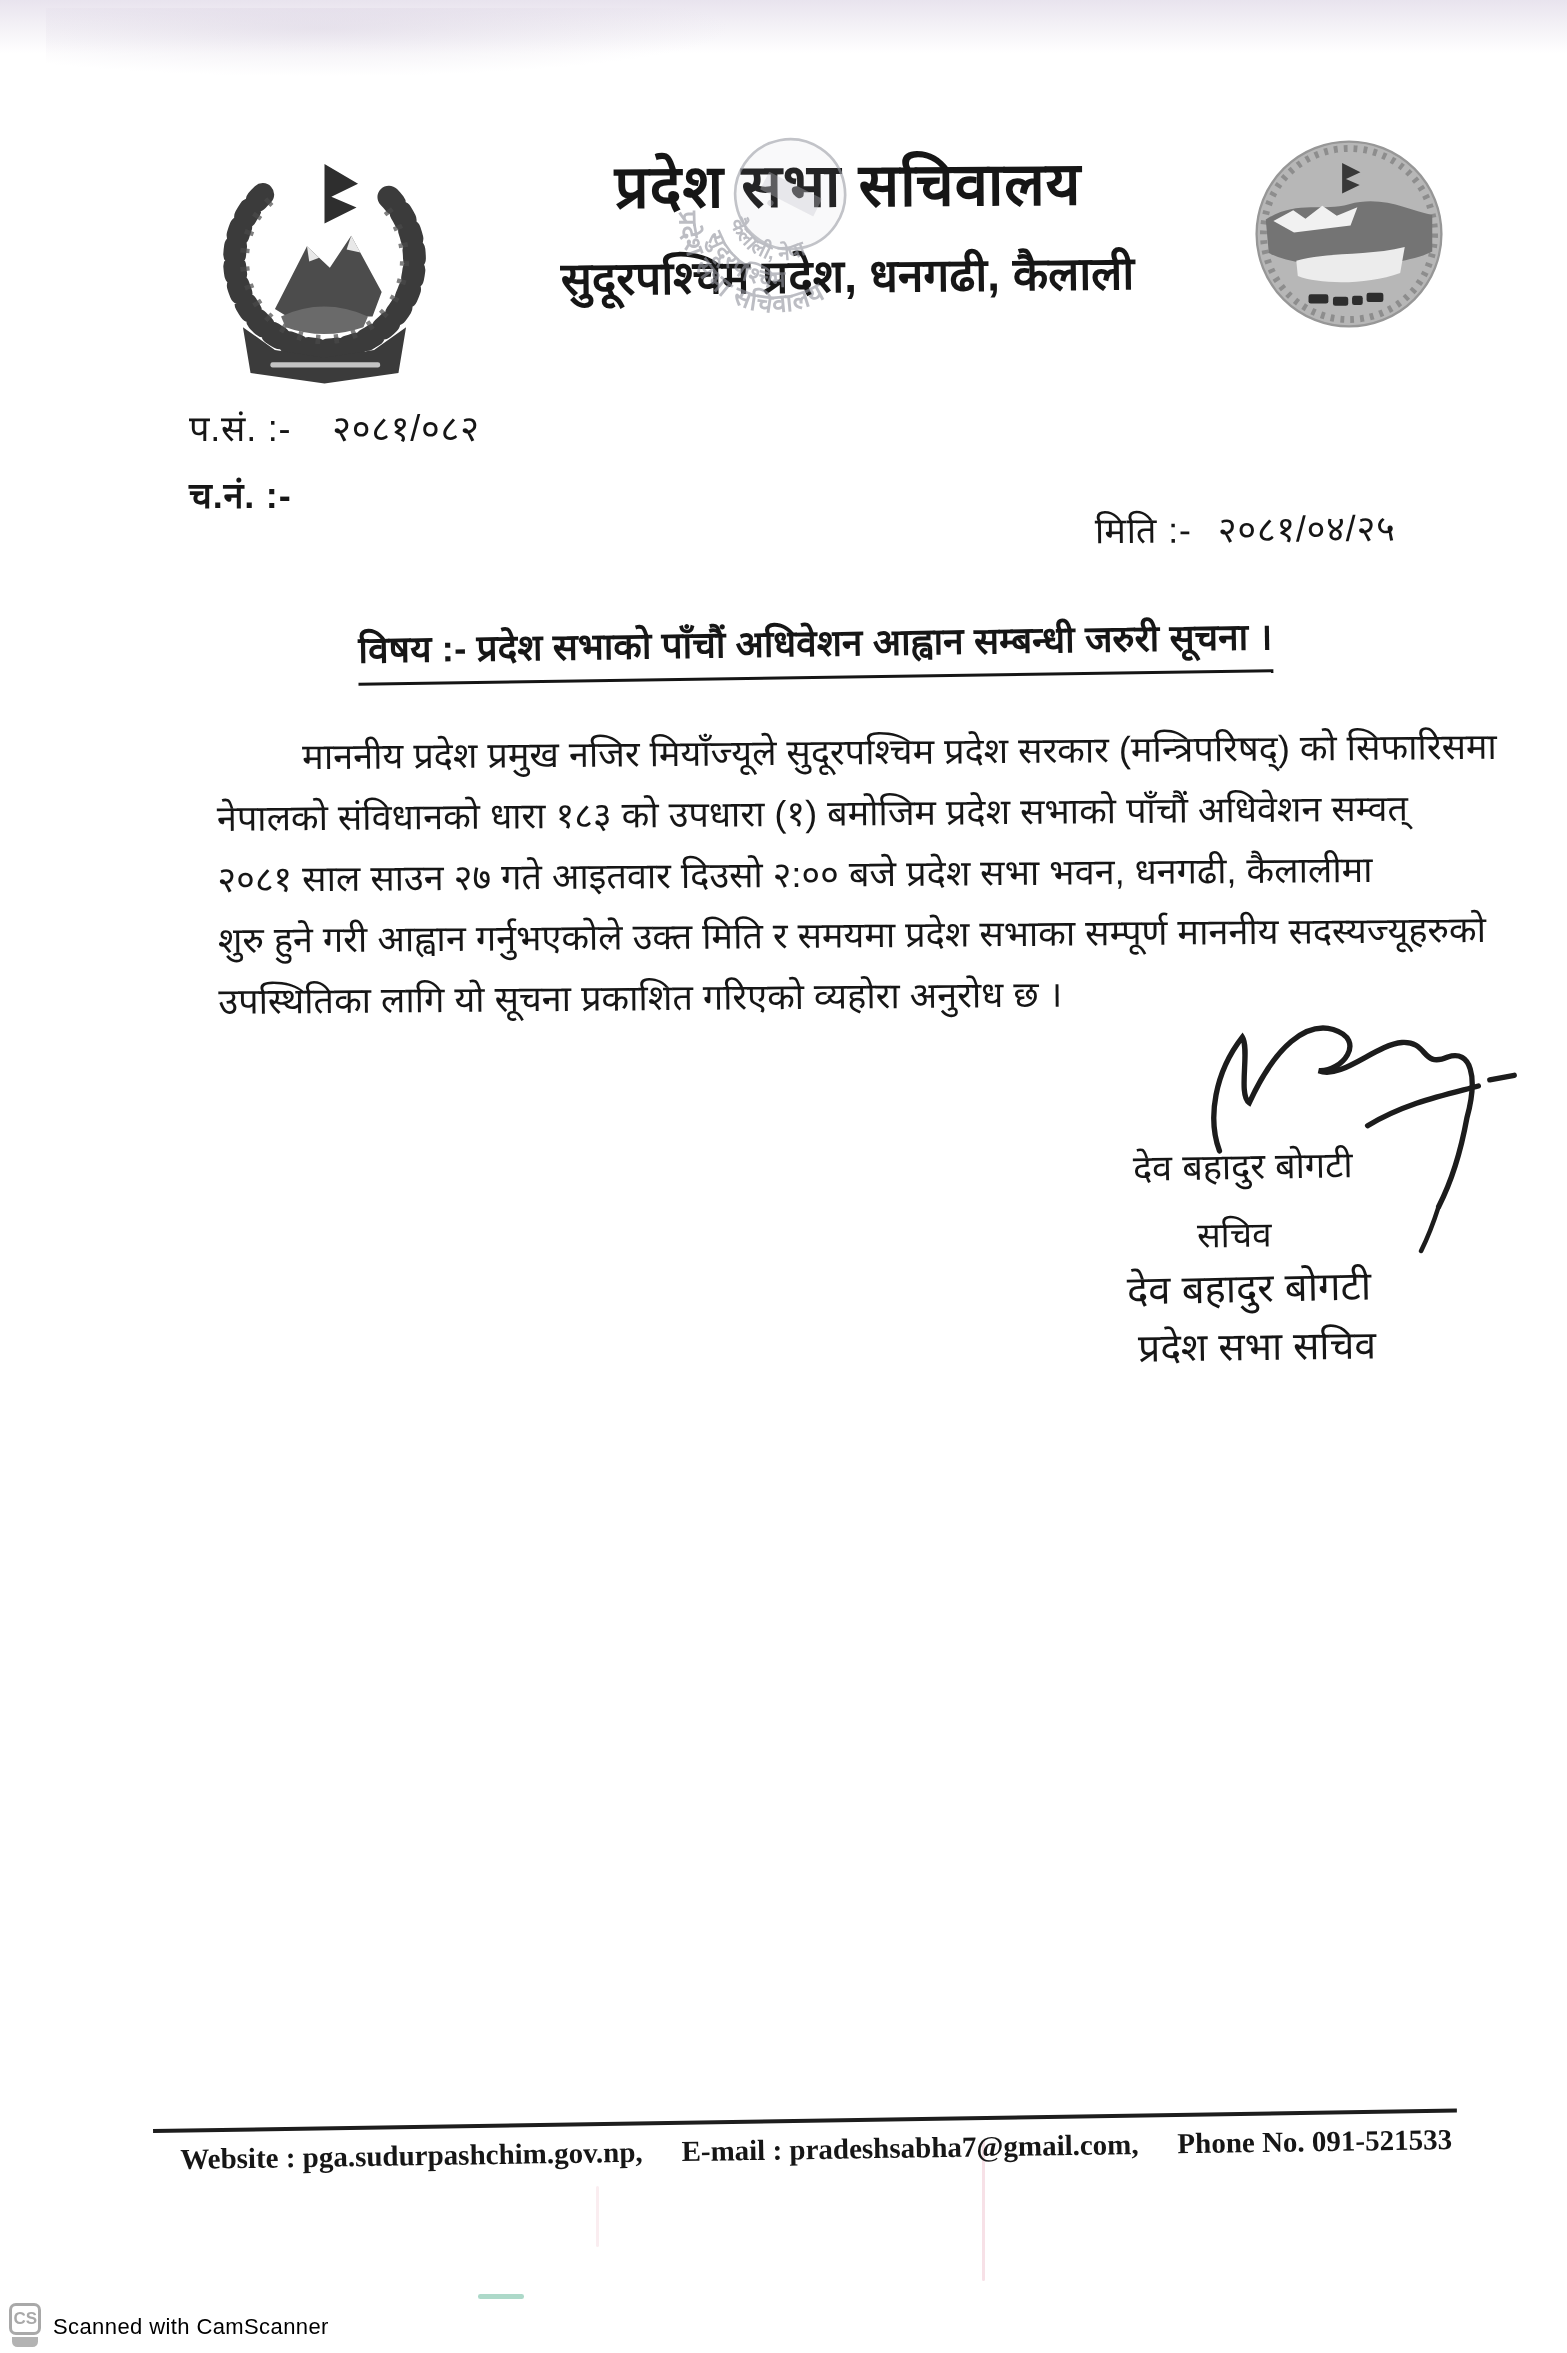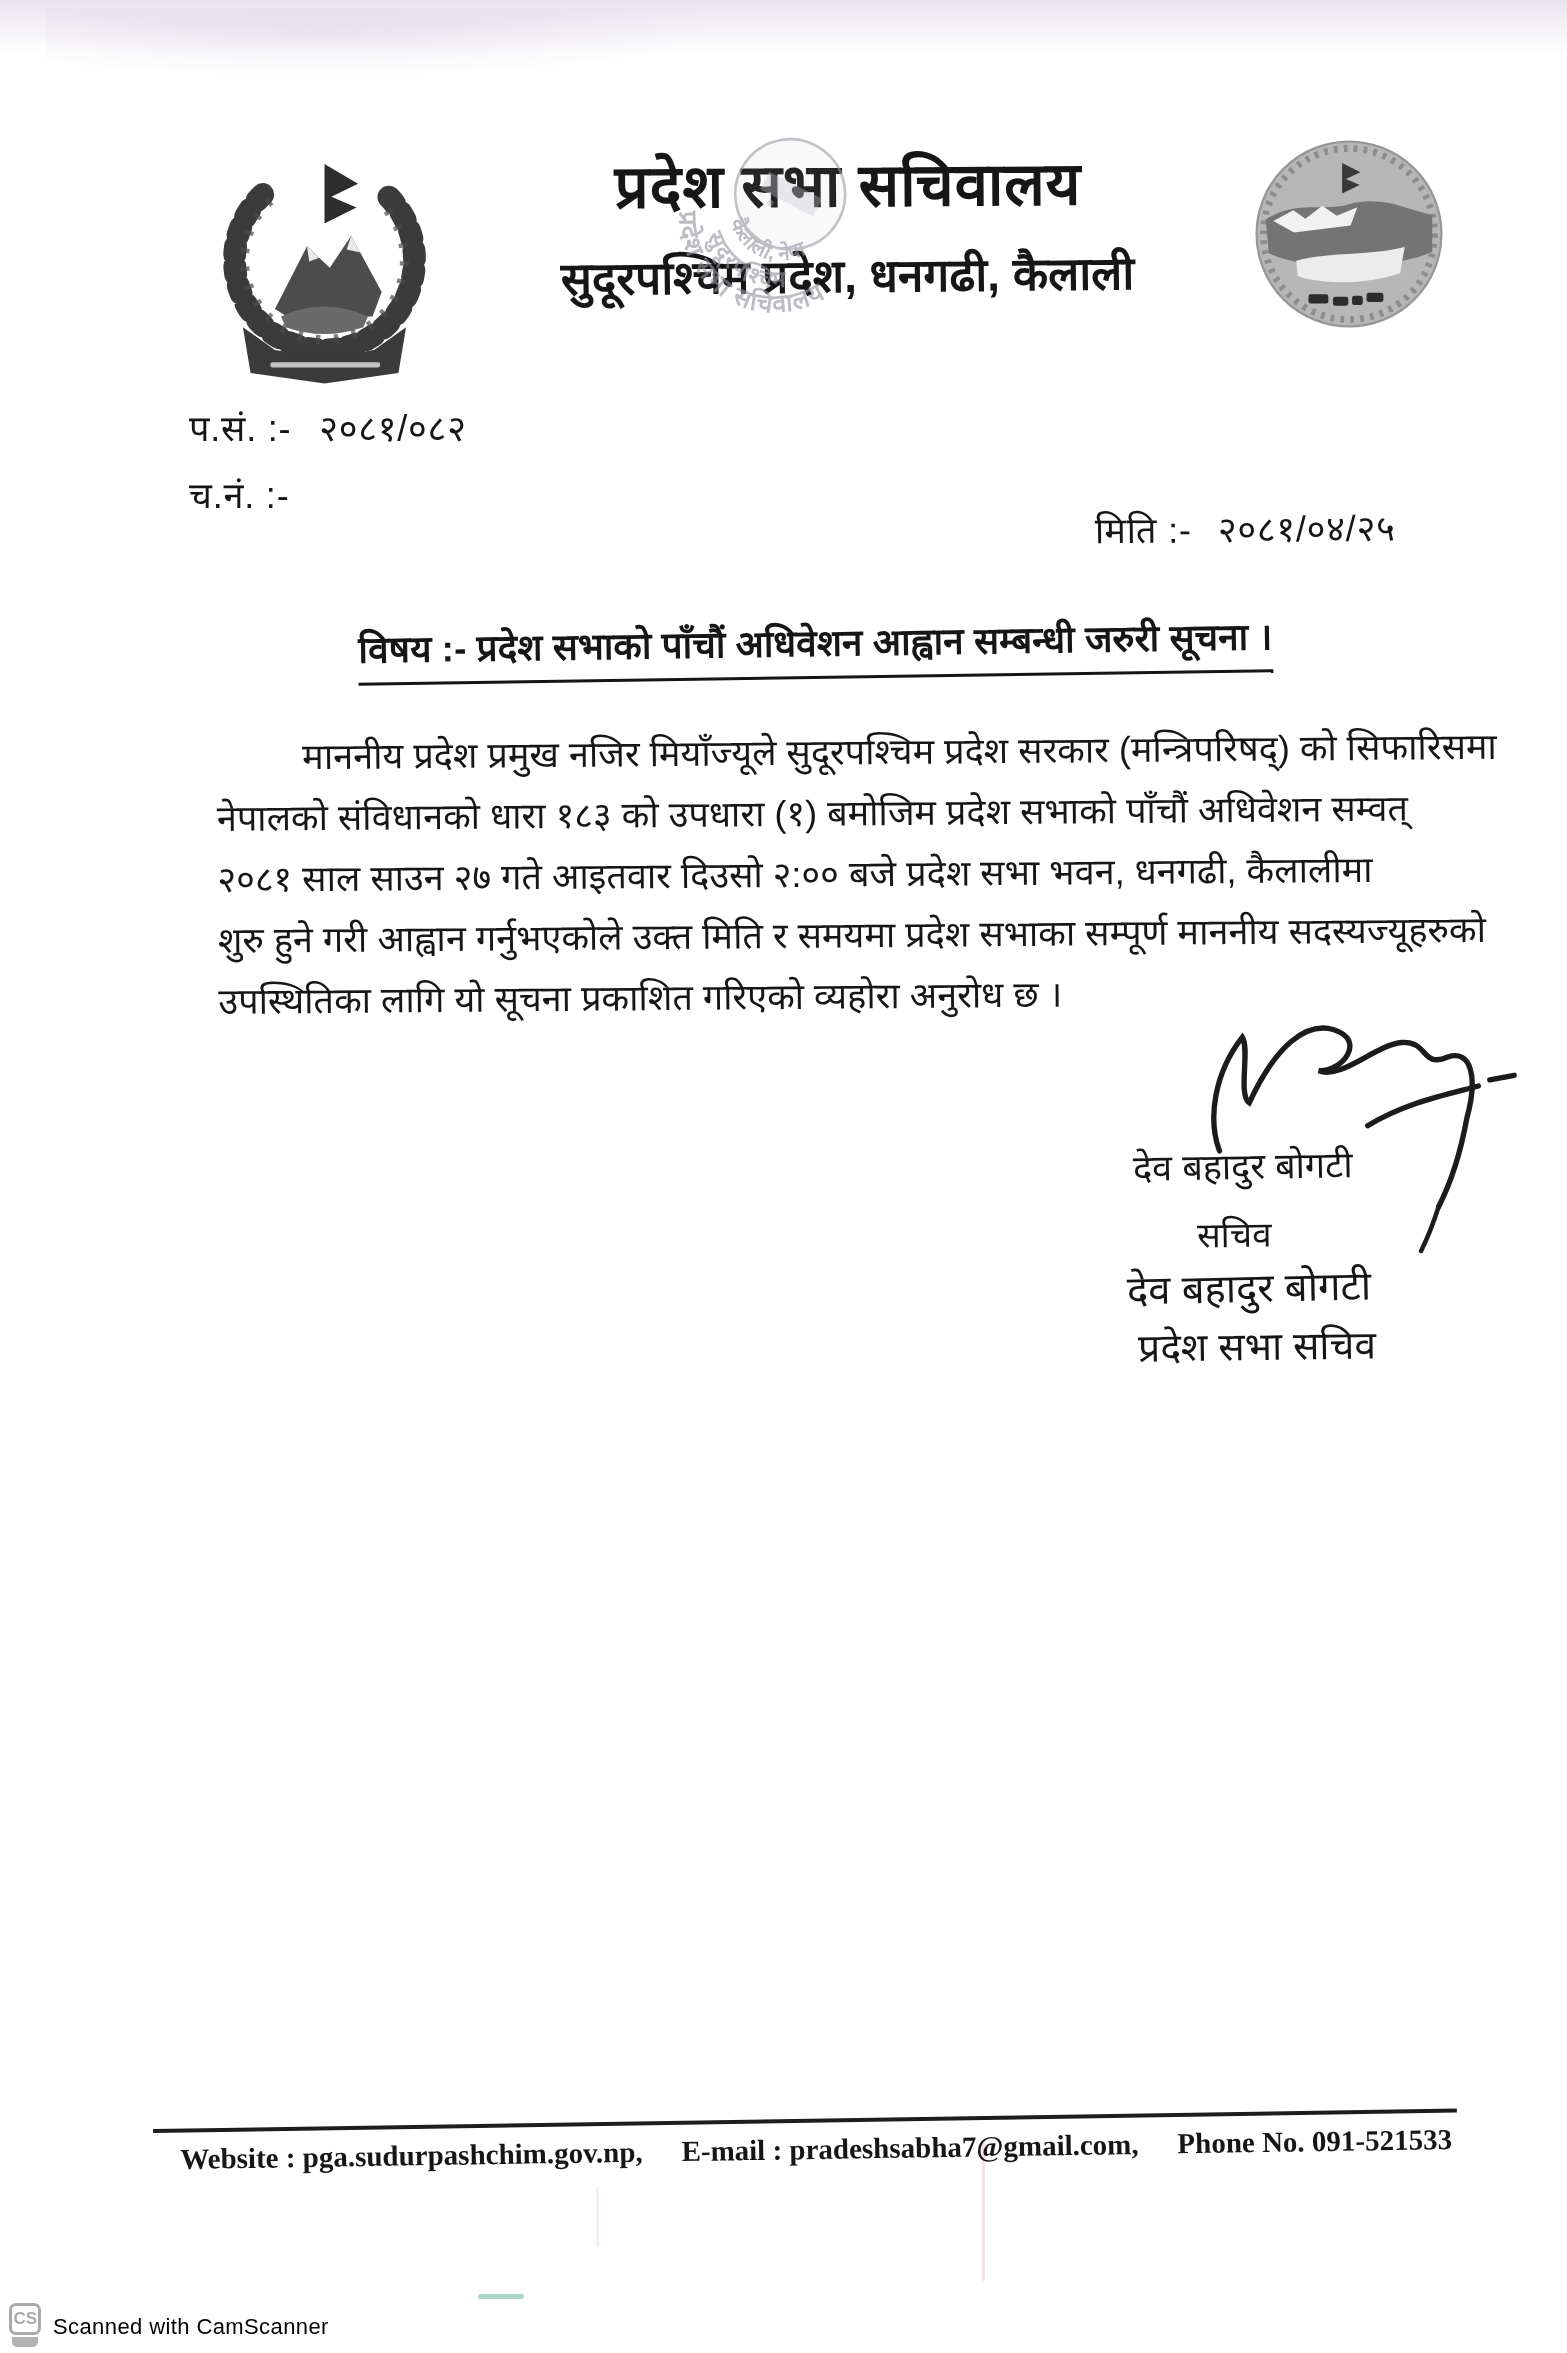--- a/index.html
+++ b/index.html
@@ -36,21 +36,21 @@
     font-size:46px; font-weight:bold; text-align:center;
     transform:rotate(-0.6deg);
   }
   .emblem { left:217px; top:150px; }
   .seal { left:1252px; top:137px; }
   .stamp { left:634px; top:115px; opacity:.62; }
 
   
   .meta { font-size:36px; letter-spacing:0.8px; }
   .ref1 { left:189px; top:403px; }
-  .ref2 { left:189px; top:470px; }
+  .ref2 { left:189px; top:470px;font-weight:bold; }
   .date { left:1095px; top:504px; transform:rotate(-0.5deg); }
 
   .subject {
     left:296px; top:616px; width:1039px; text-align:center;
     font-size:37px; font-weight:bold; transform:rotate(-0.85deg);
   }
   .subject .u {
     border-bottom:3.8px solid #151515; padding-bottom:9.2px; display:inline-block;
   }
 
@@ -152,21 +152,21 @@
   <g fill="#2d2d2d">
     <rect x="74" y="206" width="26" height="12" rx="3"></rect>
     <rect x="106" y="209" width="20" height="12" rx="3"></rect>
     <rect x="131" y="208" width="14" height="12" rx="3"></rect>
     <rect x="150" y="204" width="22" height="12" rx="3"></rect>
   </g>
 </svg>
 
 <div class="abs meta ref1">
   <span>प.सं. :-</span>
-  <span style="margin-left:17px;">२०८१/०८२</span>
+  <span style="margin-left:30px;">२०८१/०८२</span>
 </div>
 <div class="abs meta ref2">
   <span>च.नं. :-</span>
 </div>
 <div class="abs meta date">
   <span>मिति :-</span>
   <span style="margin-left:15.3px;">२०८१/०४/२५</span>
 </div>
 
 <div class="abs subject">

